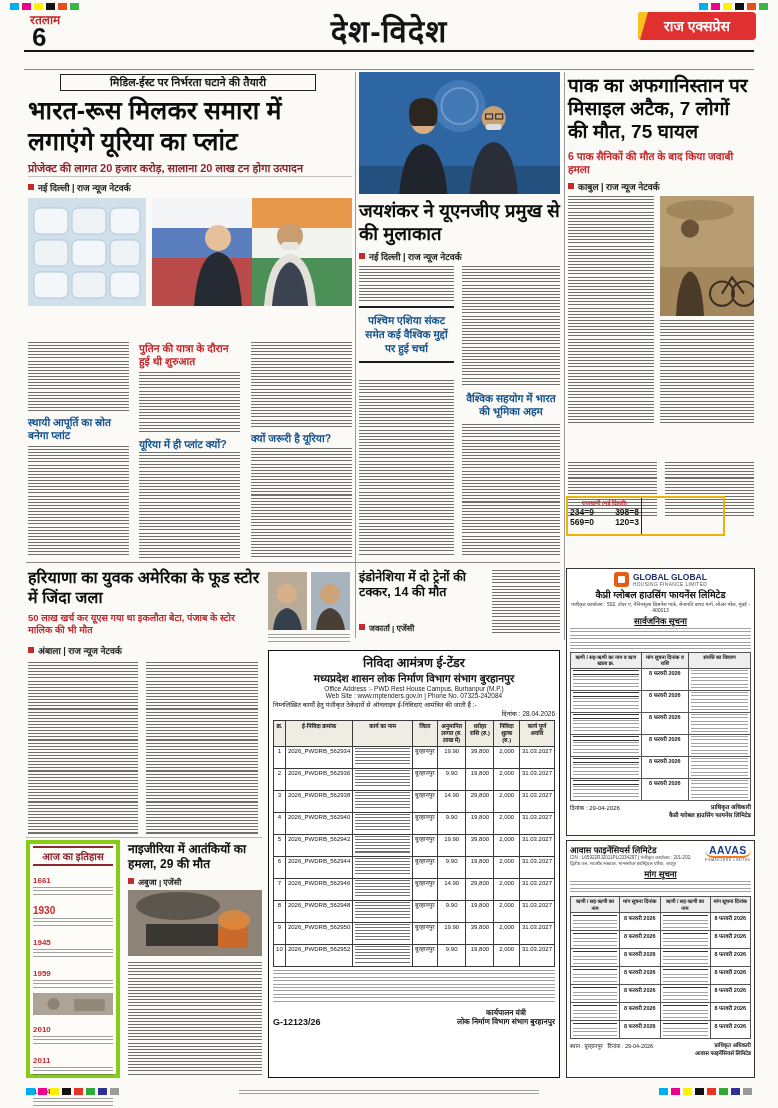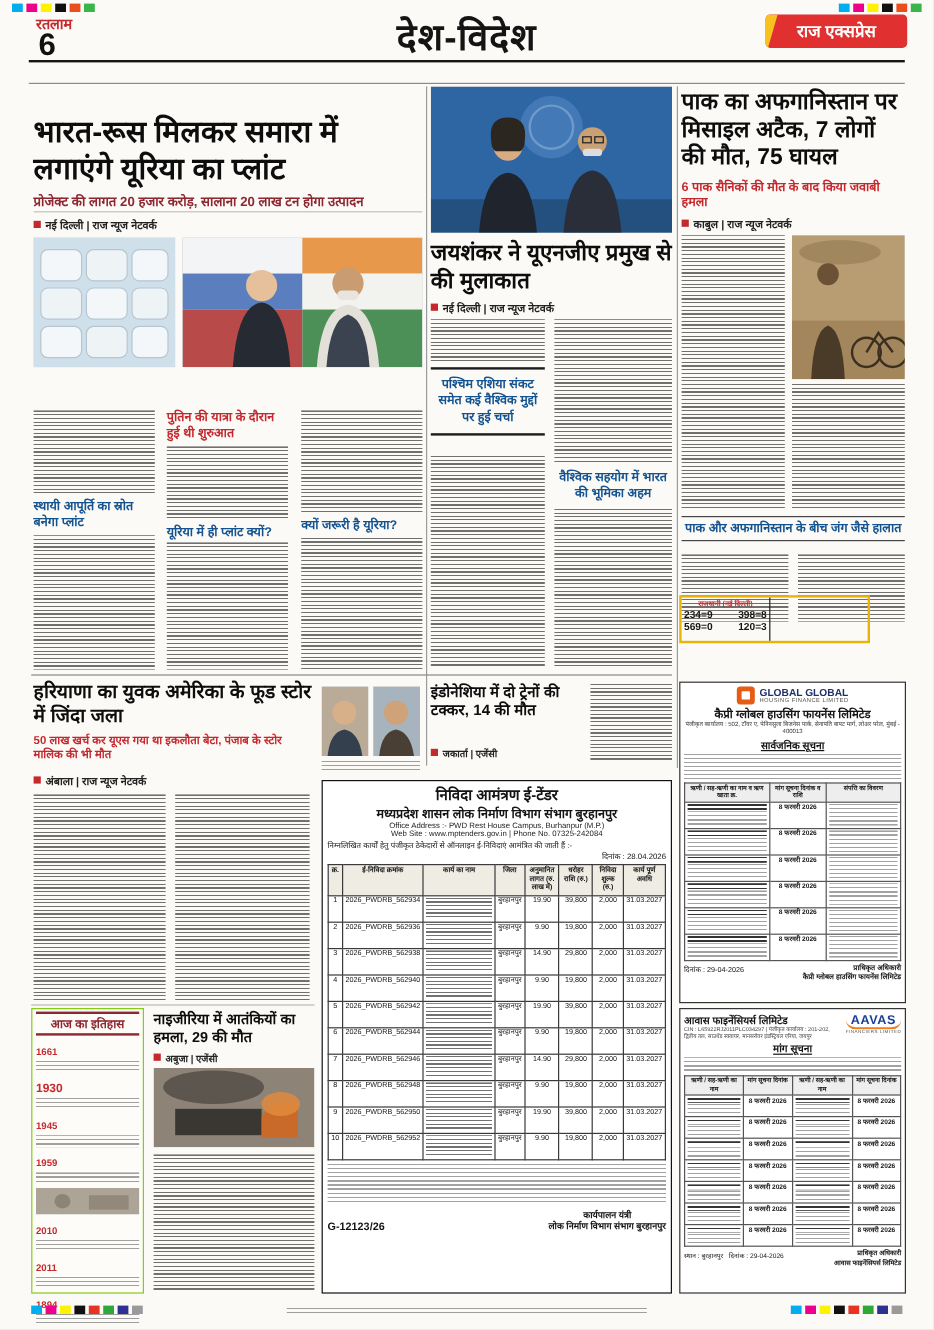--- a/index.html
+++ b/index.html
@@ -64,20 +64,21 @@
     <div style="position:absolute;left:-4px;top:0;width:10px;height:28px;background:#f7c21d;transform:skewX(-16deg)"></div>
     <div class="b ctr" style="color:#fff;font-size:14px;line-height:28px">राज एक्सप्रेस</div>
   </div>
 
   <div class="c" style="left:24px;top:50px;width:730px;height:2px;background:#161616"></div>
   <div class="c hr" style="left:24px;top:69px;width:730px"></div>
 
   <div class="c vr" style="left:355px;top:72px;height:566px"></div>
   <div class="c vr" style="left:564px;top:72px;height:568px"></div>
 
+  <div class="c b ctr" style="left:60px;top:74px;width:256px;height:17px;border:1.2px solid #222;font-size:11px;line-height:15px">मिडिल-ईस्ट पर निर्भरता घटाने की तैयारी</div>
   <div class="c headline" style="left:28px;top:95px;width:324px;font-size:25px">भारत-रूस मिलकर समारा में लगाएंगे यूरिया का प्लांट</div>
   <div class="c b" style="left:28px;top:160px;width:324px;font-size:11px;color:var(--dred)">प्रोजेक्ट की लागत 20 हजार करोड़, सालाना 20 लाख टन होगा उत्पादन</div>
   <div class="c hr" style="left:28px;top:176px;width:324px;opacity:.5"></div>
   <div class="c byline" style="left:28px;top:181px"><span class="bdot"></span><span>नई दिल्ली | राज न्यूज नेटवर्क</span></div>
 
   <div class="c imgbox" style="left:28px;top:198px;width:118px;height:108px">
     <svg viewBox="0 0 118 108" preserveAspectRatio="none">
       <rect width="118" height="108" fill="#cfe0ea"></rect>
       <rect x="6" y="10" width="34" height="26" rx="6" fill="#f3f7f9" stroke="#b4c6d1"></rect>
       <rect x="44" y="10" width="34" height="26" rx="6" fill="#eef3f6" stroke="#b4c6d1"></rect>
@@ -163,21 +164,20 @@
       <rect y="70" width="94" height="48" fill="#a3865c"></rect>
       <ellipse cx="40" cy="14" rx="34" ry="10" fill="#9a8258" opacity=".8"></ellipse>
       <circle cx="30" cy="32" r="9" fill="#6b5136"></circle>
       <path d="M16 118 q2 -40 14 -44 q12 4 14 44z" fill="#4a3b28"></path>
       <circle cx="62" cy="96" r="12" fill="none" stroke="#3a2f20" stroke-width="2"></circle>
       <circle cx="84" cy="96" r="12" fill="none" stroke="#3a2f20" stroke-width="2"></circle>
       <path d="M62 96 L72 80 L84 96" stroke="#3a2f20" stroke-width="2" fill="none"></path>
     </svg>
   </div>
   <div class="c gk" style="left:660px;top:320px;width:94px;height:104px"></div>
-  <div class="c xh ctr" style="left:568px;top:430px;width:186px;font-size:10.5px;color:var(--blue);border-top:1px solid #444;border-bottom:1px solid #444;padding:3px 0">पाक और अफगानिस्तान के बीच जंग जैसे हालात</div>
   <div class="c gk" style="left:568px;top:462px;width:89px;height:56px"></div>
   <div class="c gk" style="left:665px;top:462px;width:89px;height:56px"></div>
 
   <div class="c" style="left:566px;top:496px;width:159px;height:40px;border:2px solid #eab308;display:flex">
     <div style="width:74px;border-right:1px solid #222;padding:1px 2px">
       <div class="b ctr" style="font-size:6px;color:var(--red)">राजधानी (नई दिल्ली)</div>
       <div style="display:flex;justify-content:space-between;font-size:8.5px;font-weight:bold">
         <span>234=9</span>
           <span>398=8</span>
       </div>
@@ -466,21 +466,21 @@
       </table>
     <div style="display:flex;justify-content:space-between;margin-top:3px">
       <span style="font-size:6px">दिनांक : 29-04-2026</span>
       <span class="b" style="font-size:6px;text-align:right;line-height:1.3">
         <span>प्राधिकृत अधिकारी</span><br>
         <span>कैप्री ग्लोबल हाउसिंग फायनेंस लिमिटेड</span>
       </span>
     </div>
   </div>
 
-  <div class="c" style="left:26px;top:840px;width:94px;height:238px;border:1px solid #84cc16;background:#fdfcf8;padding:2px 3px">
+  <div class="c" style="left:26px;top:840px;width:94px;height:238px;border:4px solid #84cc16;background:#fdfcf8;padding:2px 3px">
     <div class="b ctr" style="font-size:10px;color:var(--dred);border-top:2px solid var(--dred);border-bottom:2px solid var(--dred);padding:1px 0">आज का इतिहास</div>
     <div style="margin-top:3px"><span class="b" style="font-size:8px;color:var(--red)">1661</span><div class="gkl" style="height:10px"></div></div>
     <div style="margin-top:3px"><span class="b" style="font-size:10px;color:var(--red)">1930</span><div class="gkl" style="height:10px"></div></div>
     <div style="margin-top:3px"><span class="b" style="font-size:8px;color:var(--red)">1945</span><div class="gkl" style="height:10px"></div></div>
     <div style="margin-top:3px"><span class="b" style="font-size:8px;color:var(--red)">1959</span><div class="gkl" style="height:10px"></div></div>
     <div class="imgbox" style="width:100%;height:22px;margin-top:3px">
         <svg viewBox="0 0 78 22" preserveAspectRatio="none">
           <rect width="78" height="22" fill="#aca496"></rect>
           <circle cx="20" cy="11" r="6" fill="#8d8475"></circle>
           <rect x="40" y="6" width="30" height="12" fill="#93897a"></rect>

